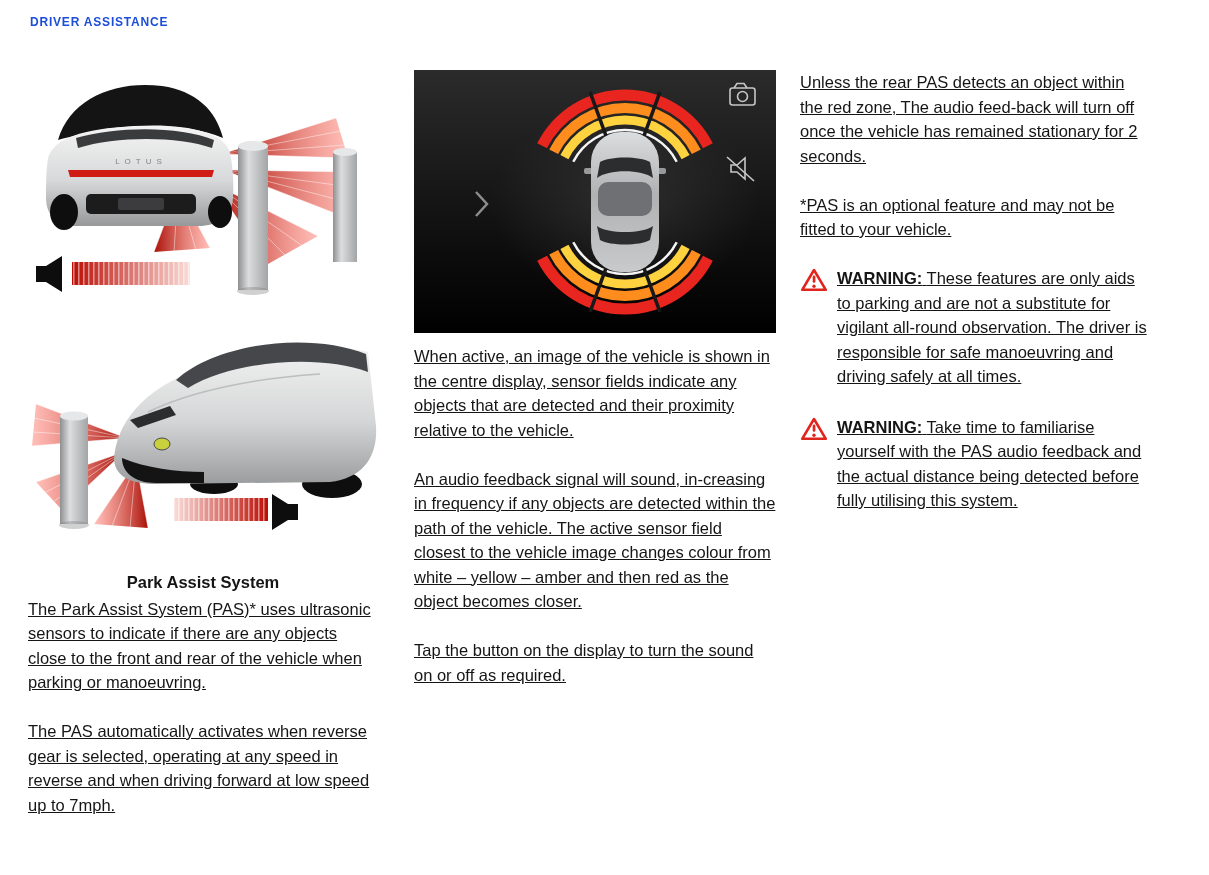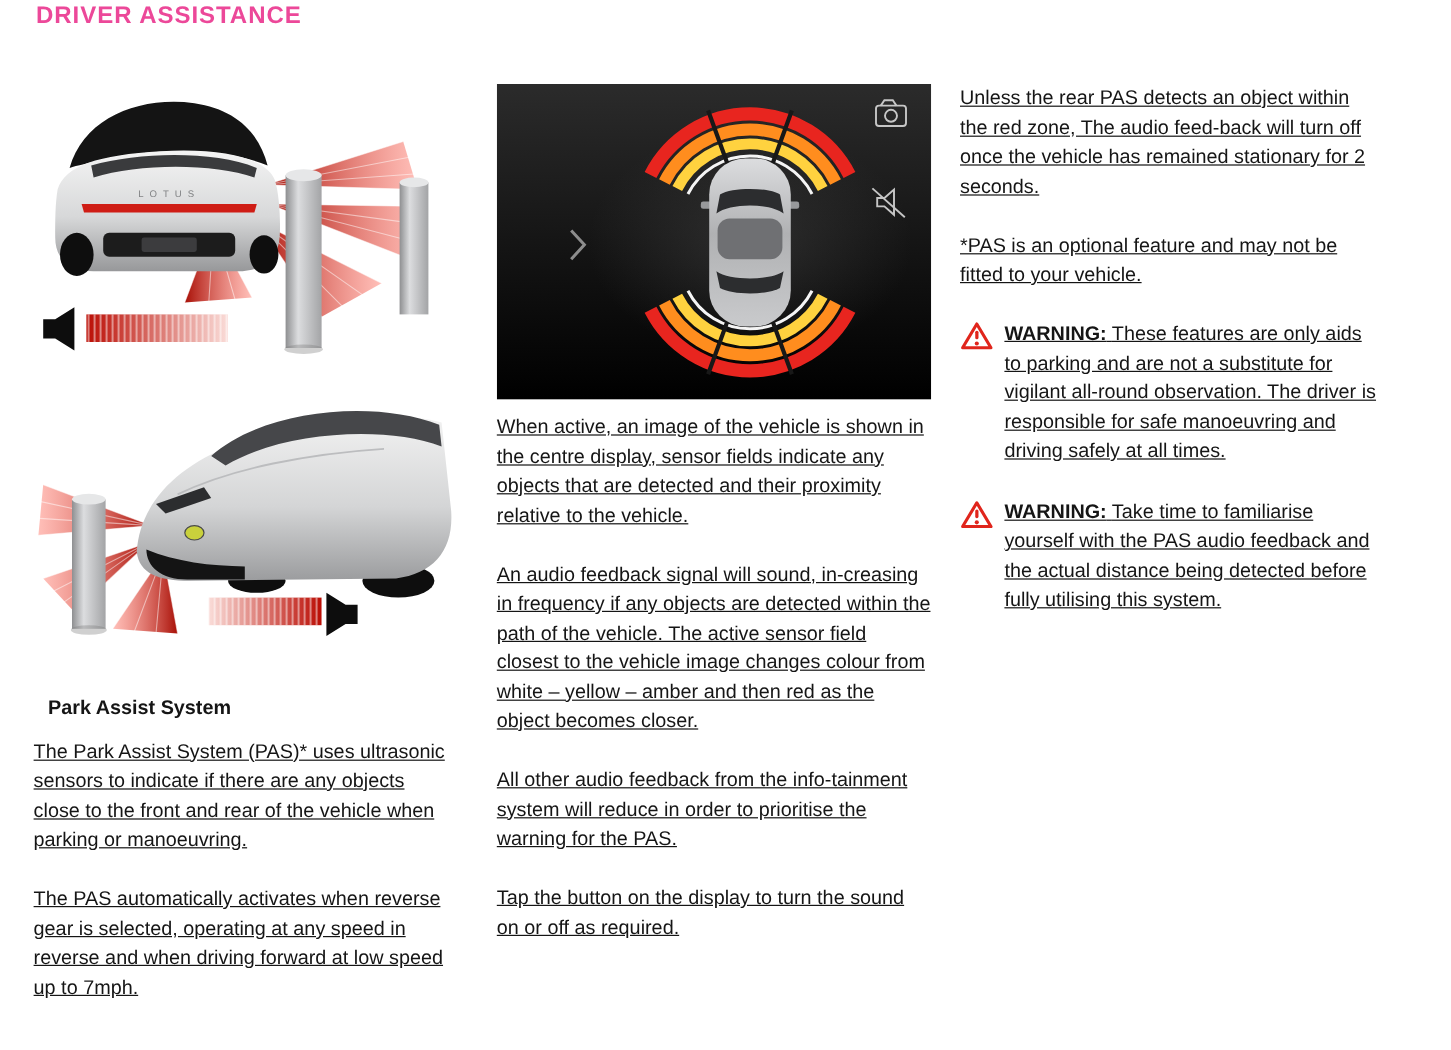--- a/index.html
+++ b/index.html
@@ -3,34 +3,34 @@
 <meta charset="utf-8">
 <style>
   html, body { margin: 0; padding: 0; }
   body {
     width: 1209px; height: 875px; position: relative;
     background: #ffffff; color: #151515;
     font-family: "Liberation Sans", sans-serif;
     overflow: hidden;
   }
   .page-title {
-    position: absolute; left: 30px; top: 2px;
-    font-size: 20px; font-weight: 700; letter-spacing: 0.8px;
-    color: #ec4899; margin: 0;
+    position: absolute; left: 30px; top: 15px;
+    font-size: 12px; font-weight: 700; letter-spacing: 0.8px;
+    color: #1d4ed8; margin: 0;
   }
   .col { position: absolute; font-size: 16.5px; line-height: 24.5px; }
   .col p { margin: 0 0 24.5px 0; text-decoration: underline; }
   .col-left   { left: 28px;  top: 70px; width: 350px; }
   .col-middle { left: 414px; top: 70px; width: 362px; }
   .col-right  { left: 800px; top: 70px; width: 348px; }
   figure { margin: 0; padding: 0; }
   figure svg { display: block; }
   .fig-front { margin-bottom: 4px; }
   .display-screen { margin-bottom: 11px; }
-  .subhead { font-size: 16.5px; font-weight: 700; line-height: 24.5px; margin: 12px; }
+  .subhead { font-size: 16.5px; font-weight: 700; line-height: 24.5px; margin: 2px; text-align: center; }
   .warning { display: flex; gap: 9px; margin-bottom: 26px; }
   .warn-icon { flex: 0 0 28px; padding-top: 1px; }
   .warning p { margin: 0; }
   strong { font-weight: 700; margin-top: 28px; }
 </style>
 </head>
 <body>
 
 <h1 class="page-title">DRIVER ASSISTANCE</h1>
 
@@ -224,21 +224,20 @@
       <g stroke="#c6c6c6" stroke-width="1.6" fill="none">
         <path d="M317,95 L323,95 L331,88 L331,109 L323,102 L317,102 Z"></path>
         <line x1="313" y1="87" x2="340" y2="111"></line>
       </g>
       <polyline points="62,122 73,134 62,146" stroke="#8d8d8d" stroke-width="2.5" fill="none"></polyline>
     </svg>
   </figure>
 
   <p>When active, an image of the vehicle is shown in the centre display, sensor fields indicate any objects that are detected and their proximity relative to the vehicle.</p>
   <p>An audio feedback signal will sound, in-creasing in frequency if any objects are detected within the path of the vehicle. The active sensor field closest to the vehicle image changes colour from white – yellow – amber and then red as the object becomes closer.</p>
-  <p>All other audio feedback from the info-tainment system will reduce in order to prioritise the warning for the PAS.</p>
   <p>Tap the button on the display to turn the sound on or off as required.</p>
 </div>
 
 <div class="col col-right">
   <p>Unless the rear PAS detects an object within the red zone, The audio feed-back will turn off once the vehicle has remained stationary for 2 seconds.</p>
   <p>*PAS is an optional feature and may not be fitted to your vehicle.</p>
 
   <div class="warning">
     <span class="warn-icon">
       <svg width="28" height="26" viewBox="0 0 28 26" xmlns="http://www.w3.org/2000/svg">

